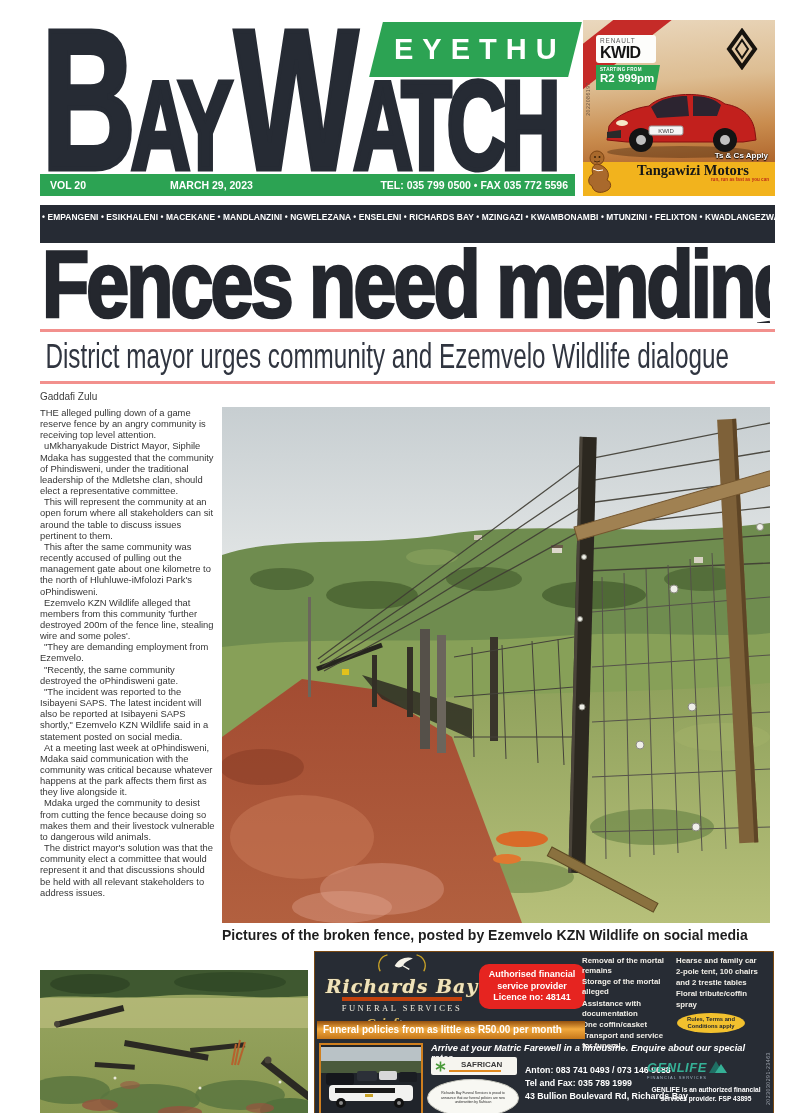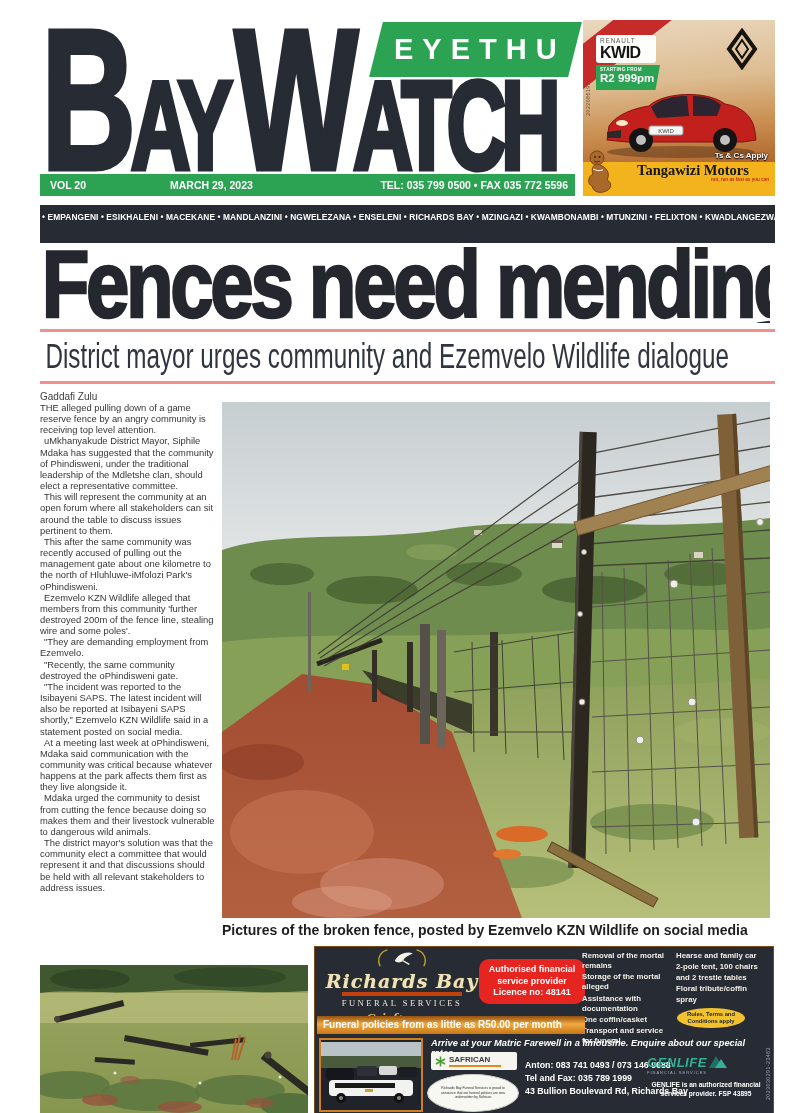--- a/index.html
+++ b/index.html
@@ -49,21 +49,21 @@
   .towns { margin-top:9px; background:#262b34; color:#fff; text-align:center; padding:5px 2px 4px 2px; height:38px; }
   .towns div { font-size:8.4px; font-weight:bold; letter-spacing:.1px; line-height:14px; white-space:nowrap; }
 
   
   .headline-wrap { margin-top:4px; }
   .red-rule { height:3px; background:#f2908d; margin-top:2px; }
   .subhead-wrap { margin-top:3px; }
 
   
   .byline { margin-top:7px; font-size:10px; color:#3c3c3c; }
-  .content-row { display:flex; }
+  .content-row { display:flex; margin-top:5px; }
   .article-col { width:182px; padding-right:5px; height:516px; overflow:hidden; }
   .article-col p { font-size:9.4px; line-height:11.15px; color:#363636; }
   .article-col p + p { text-indent:4px; }
   .main-photo { width:548px; height:516px; }
   .caption { margin-top:4px; margin-left:182px; font-size:14px; font-weight:bold; color:#1e1e1e; }
 
   
   .bottom-row { display:flex; gap:6px; margin-top:8px; }
   .left-photo { width:268px; height:148px; margin-top:19px; }
 
@@ -84,21 +84,21 @@
   .tc-oval { position:absolute; left:362px; top:61px; width:68px; height:20px; background:#f2c12e; border-radius:50%;
              color:#22262e; font-weight:bold; font-size:5.8px; line-height:1.15; display:flex; align-items:center;
              justify-content:center; text-align:center; padding:2px 5px; }
   .policies-banner { position:absolute; left:2px; top:69px; width:268px; height:18px;
                      background:linear-gradient(180deg,#93500f 0%,#f2a93e 45%,#c5771a 100%);
                      color:#fff; font-weight:bold; font-size:10px; line-height:18px; padding-left:6px; }
   .limo-box { position:absolute; left:4px; top:91px; width:104px; height:74px; border:2px solid #cf7f1f; background:#20242a; }
   .matric { position:absolute; left:116px; top:91px; width:340px; color:#fff; font-weight:bold; font-style:italic; font-size:9.3px; }
   .safrican { position:absolute; left:116px; top:105px; width:86px; height:18px; background:#f6f5ef; border-radius:2px;
               display:flex; align-items:center; gap:3px; padding:1px 4px; }
-  .safrican .nm { font-size:8px; font-weight:bold; color:#3a3a3a; line-height:1; }
+  .safrican .nm { font-size:8px; font-weight:bold; color:#3a3a3a; line-height:1;margin-left:12px; }
   .safrican .bar { display:block; width:52px; height:2px; background:#e08a20; margin-top:1px; }
   .fineprint-oval { position:absolute; left:112px; top:127px; width:92px; height:38px; background:#f8f8f3; border-radius:50%;
                     border:1px solid #cfcfc5; color:#2a2a2a; font-size:3.4px; line-height:1.35; display:flex;
                     align-items:center; text-align:center; padding:4px 10px; }
   .fun-contact { position:absolute; left:210px; top:112px; width:166px; color:#fff; font-weight:bold;
                  font-size:8.8px; line-height:1.45; }
   .genlife { position:absolute; left:332px; top:107px; width:120px; }
   .genlife-row { display:flex; align-items:flex-end; gap:2px; }
   .genlife-name { font-size:13px; font-weight:bold; font-style:italic; color:#35b096; letter-spacing:.5px; line-height:1; }
   .genlife-sub { font-size:4px; color:#9fb4c4; letter-spacing:1px; margin-top:1px; }

